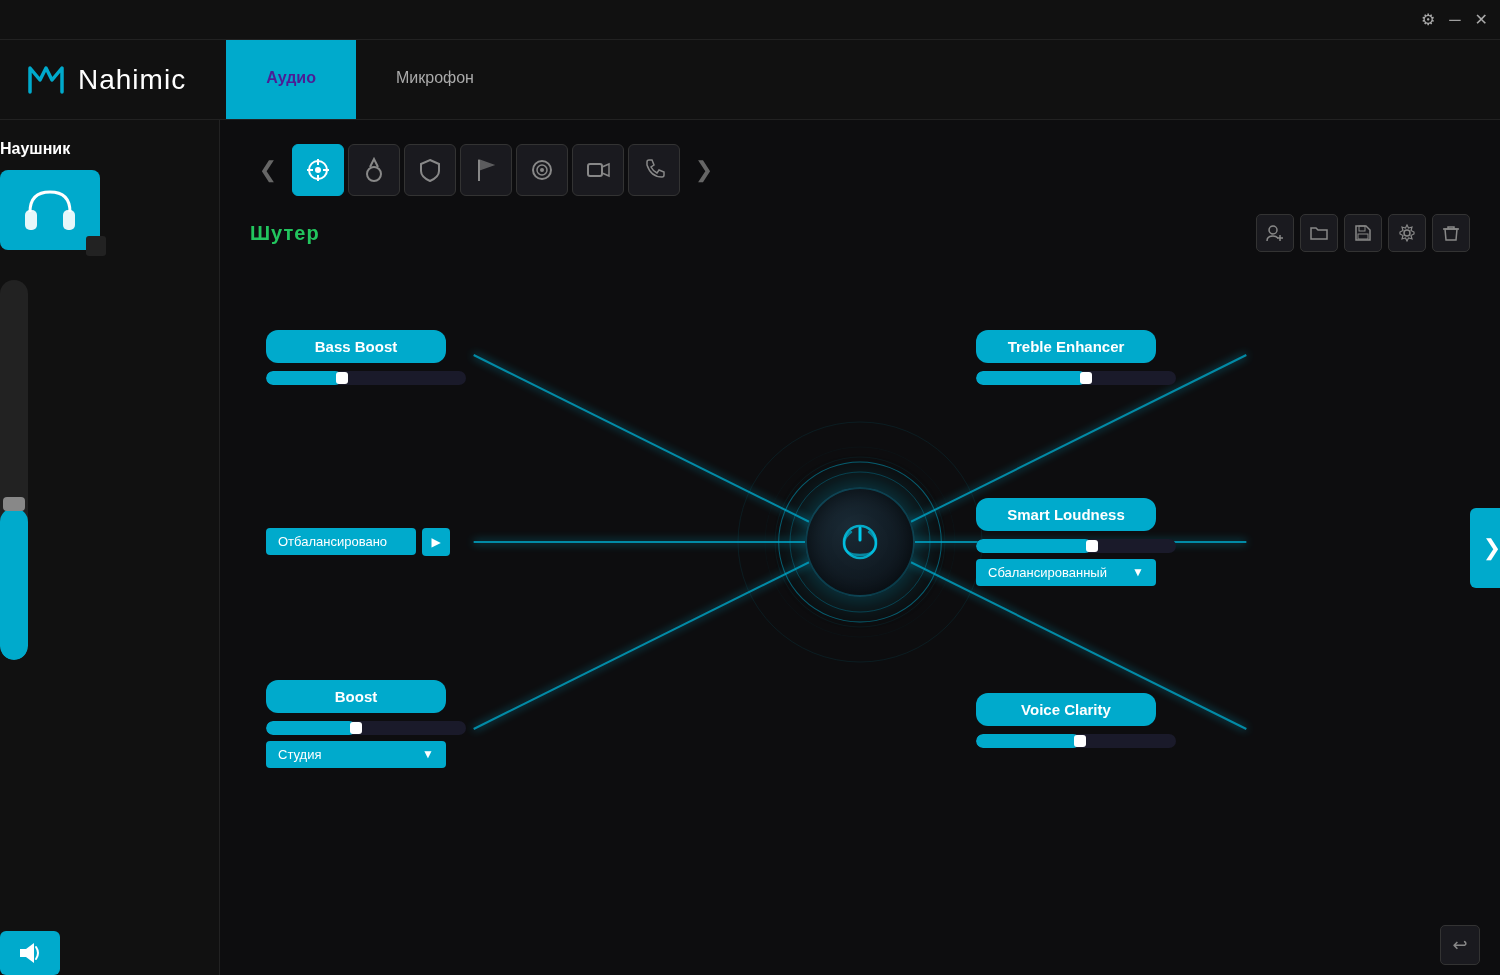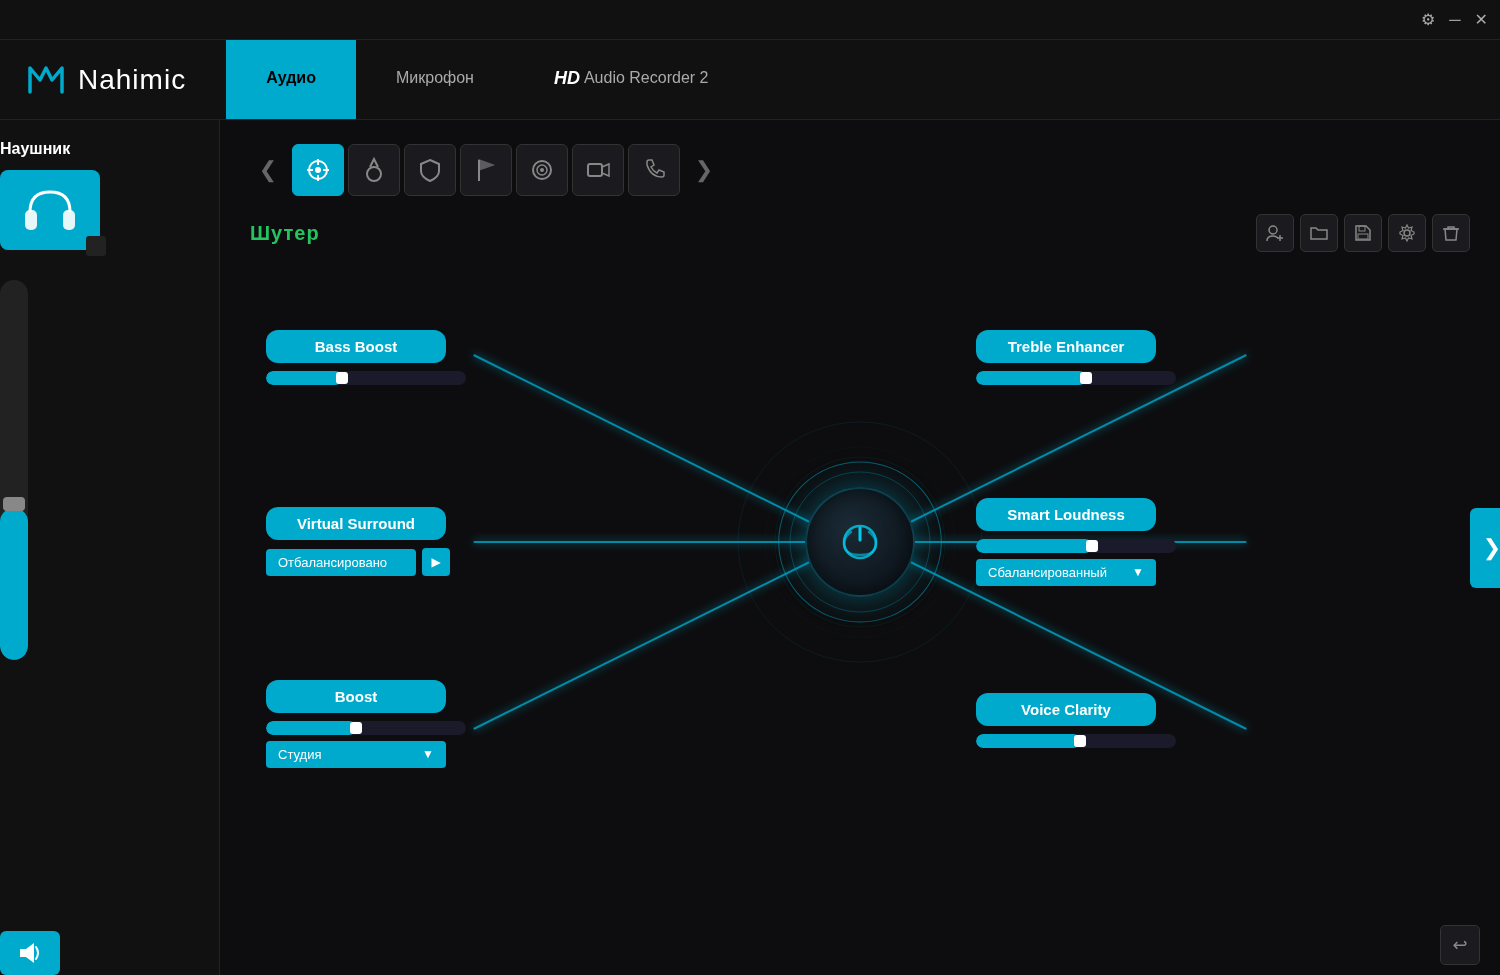--- a/index.html
+++ b/index.html
@@ -65,21 +65,21 @@
       display: flex;
       align-items: center;
       font-size: 16px;
       color: #aaa;
       cursor: pointer;
       border-bottom: 3px solid transparent;
       transition: color 0.2s;
     }
     .nav-tab.active {
       background: #00aacc;
-      color: #000000;
+      color: #4c1d95;
       font-weight: bold;
     }
     .nav-tab.hd {
       display: flex;
       align-items: center;
       gap: 4px;
     }
     .nav-tab.hd .hd-badge {
       font-weight: 900;
       font-style: italic;
@@ -450,24 +450,20 @@
       <path d="M6 34 L6 10 L16 22 L22 10 L28 22 L38 10 L38 34" stroke="#00aacc" stroke-width="3.5" fill="none" stroke-linejoin="round" stroke-linecap="round"></path>
     </svg>
     <span class="logo-text">Nahimic</span>
   </div>
   <div class="nav-tabs">
     <div class="nav-tab active">
       <span>Аудио</span>
     </div>
     <div class="nav-tab">
       <span>Микрофон</span>
-    </div>
-    <div class="nav-tab hd">
-      <span class="hd-badge">HD</span>
-      <span>Audio Recorder 2</span>
     </div>
   </div>
 </div>
 
 <div class="main">
 
   <div class="sidebar">
     <div class="sidebar-label">Наушник</div>
     <div class="device-icon">
       <svg width="60" height="56" viewBox="0 0 60 56">
@@ -636,21 +632,20 @@
 
       <div class="effect-cell right" style="grid-column:3; grid-row:1; padding-top:20px;">
         <div class="effect-label">Treble Enhancer</div>
         <div class="effect-slider">
           <div class="effect-slider-fill" style="width:55%;"></div>
           <div class="effect-slider-thumb" style="left:55%;"></div>
         </div>
       </div>
 
       <div class="effect-cell left" style="grid-column:1; grid-row:2;">
-        <div class="effect-label">Virtual Surround</div>
         <div class="effect-sub-row">
           <div class="effect-dropdown" style="min-width:150px;">
             <span class="dd-text">Отбалансировано</span>
           </div>
           <button class="effect-play-btn">▶</button>
         </div>
       </div>
 
       <div class="effect-cell right" style="grid-column:3; grid-row:2;">
         <div class="effect-label">Smart Loudness</div>

